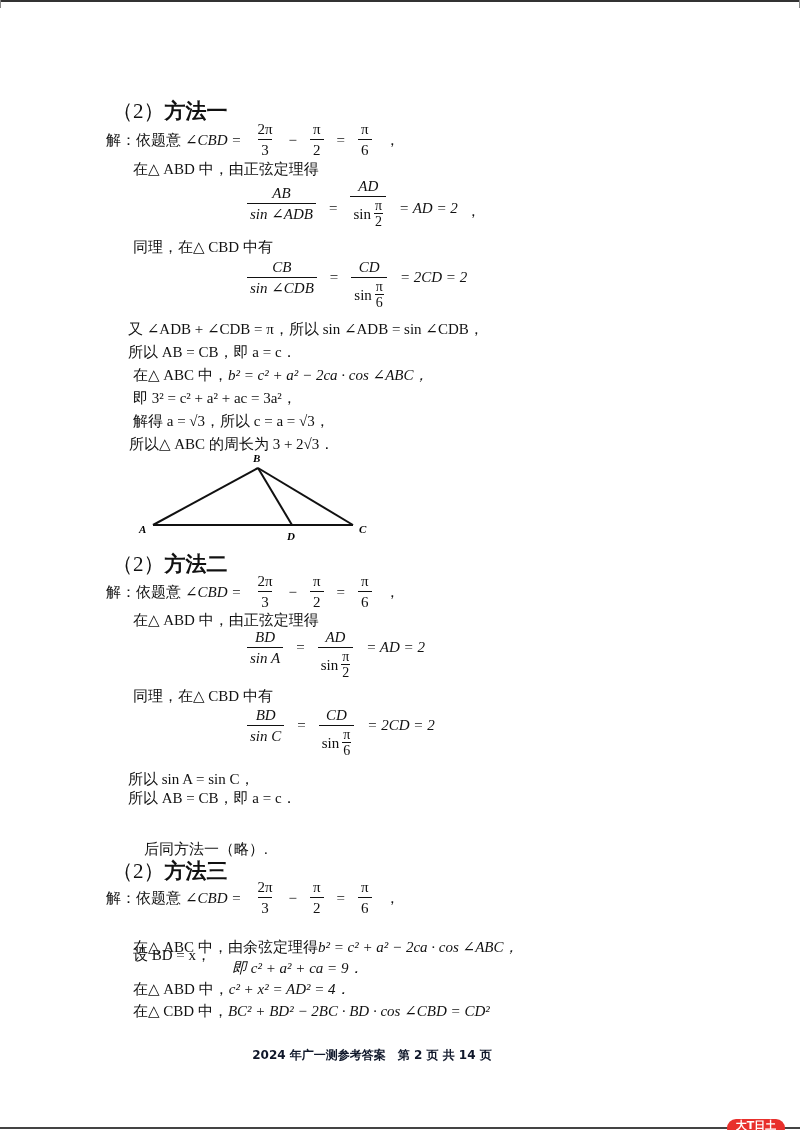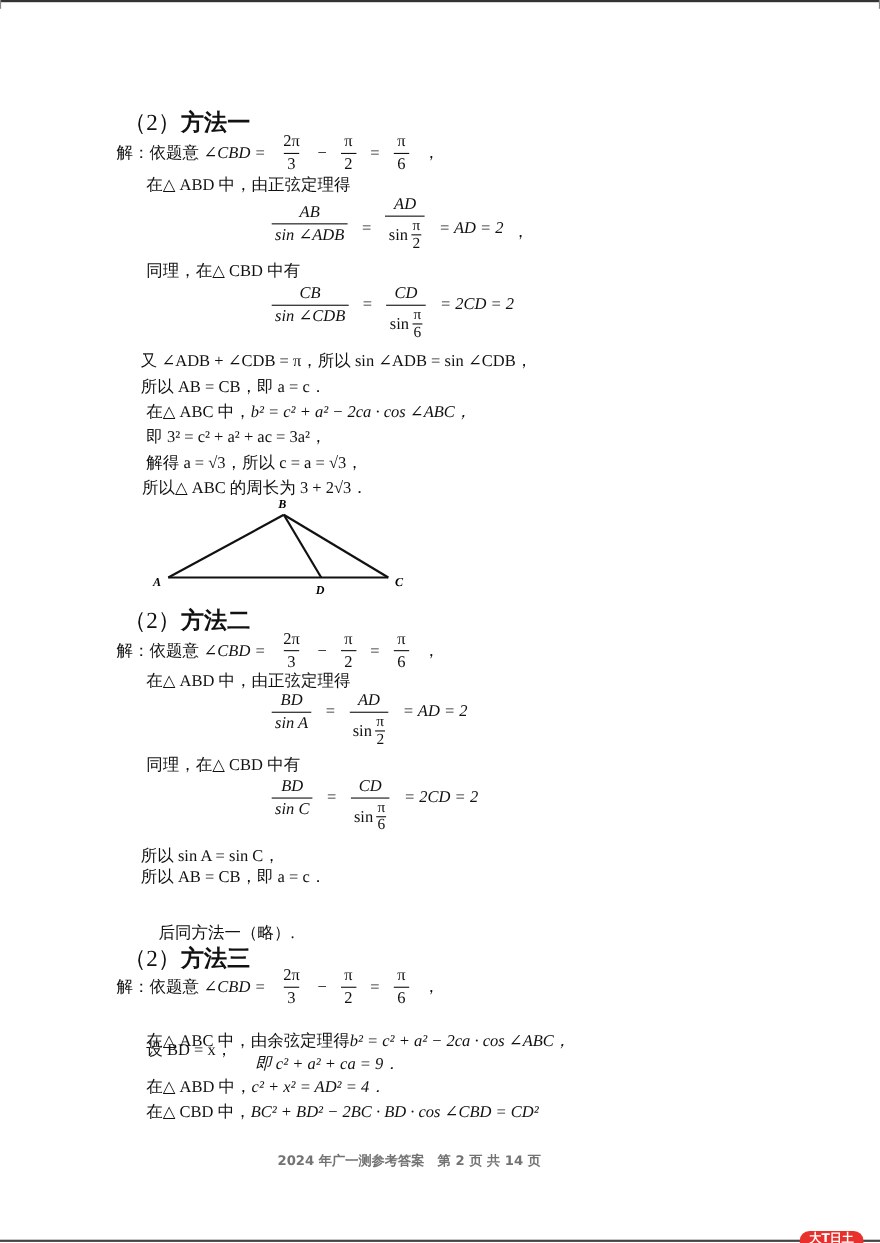--- a/index.html
+++ b/index.html
@@ -16,21 +16,21 @@
   .heading .paren { font-weight:normal; }
   .it { font-style:italic; }
   .frac { display:inline-flex; flex-direction:column; align-items:center; vertical-align:middle; margin:0 13px; }
   .frac .num { padding:0 3px 1px; line-height:18px; }
   .frac .den { border-top:1.2px solid #111; padding:1px 3px 0; line-height:18px; }
   .subfrac { display:inline-flex; flex-direction:column; align-items:center; vertical-align:middle; font-size:14px; }
   .subfrac .num { line-height:15px; padding:0 1px; }
   .subfrac .den { border-top:1px solid #111; line-height:15px; padding:0 1px; }
 
   .footer { position:absolute; top:1047px; left:0; width:744px; text-align:center;
-            font-family: "DejaVu Sans", "Liberation Sans", sans-serif; font-size:12px; font-weight:bold; color:#737373; }
+            font-family: "DejaVu Sans", "Liberation Sans", sans-serif; font-size:12px; font-weight:bold; color:#0f172a; }
   .badge { position:absolute; left:727px; top:1119px; width:58px; height:18px; border-radius:9px;
            background:#e8302c; color:#fff; font-family:"DejaVu Sans", sans-serif; font-size:11px; font-weight:bold;
            text-align:center; line-height:14px; overflow:hidden; }
   svg text { font-family: "Liberation Serif", serif; font-style:italic; font-weight:bold; font-size:11px; }
 </style>
 </head>
 <body>
 
 <div class="frame-top"></div>
 <div class="frame-left-tick"></div>

